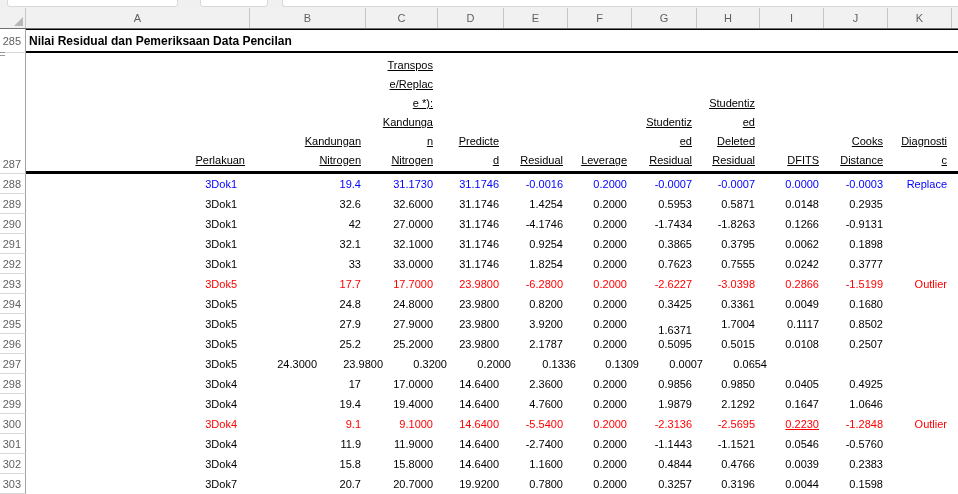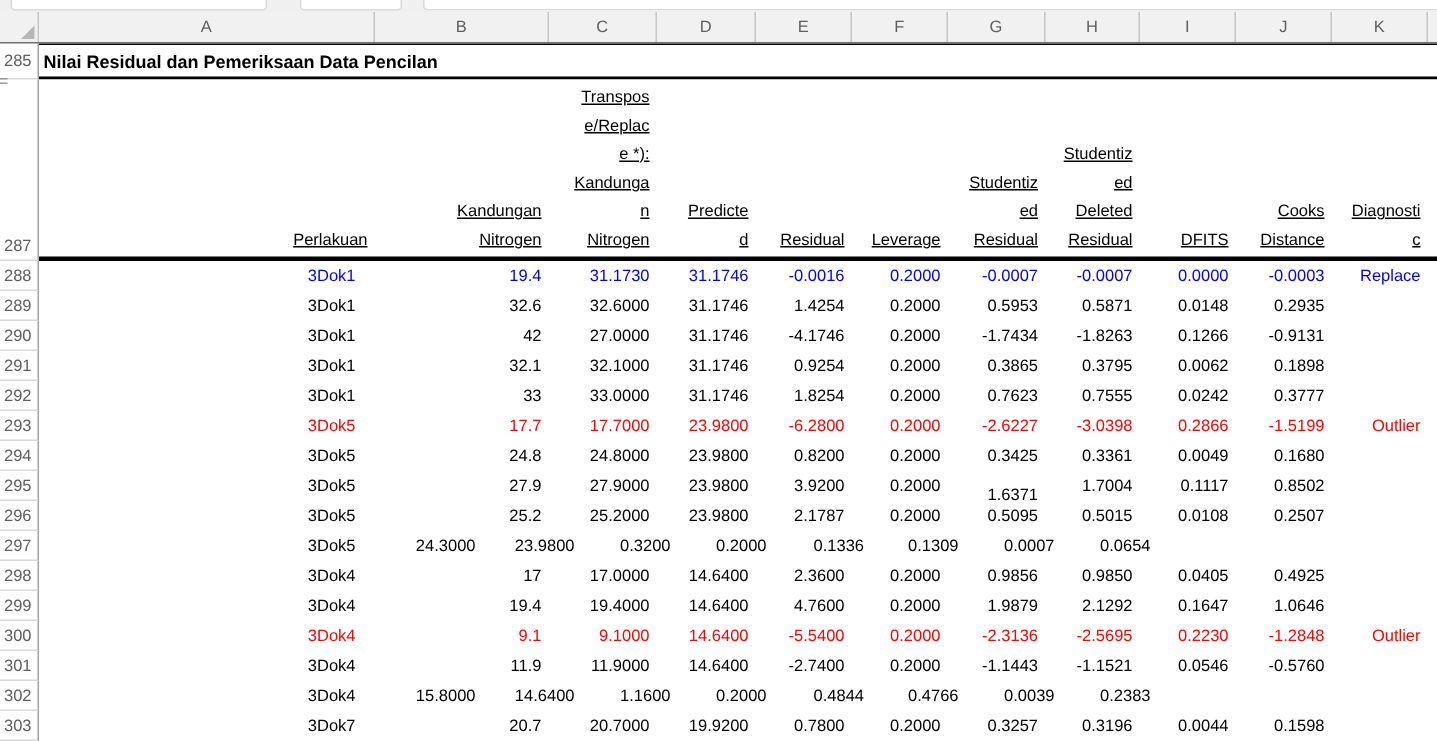--- a/index.html
+++ b/index.html
@@ -329,21 +329,21 @@
         <div class="rownum">300</div>
         <div class="rowgrid">
           <div class="dcell colA" style="width: 224px;">3Dok4</div>
           <div class="dcell" style="width: 116px;">9.1</div>
           <div class="dcell" style="width: 72px;">9.1000</div>
           <div class="dcell" style="width: 66px;">14.6400</div>
           <div class="dcell" style="width: 64px;">-5.5400</div>
           <div class="dcell" style="width: 64px;">0.2000</div>
           <div class="dcell" style="width: 65px;">-2.3136</div>
           <div class="dcell" style="width: 63px;">-2.5695</div>
-          <div class="dcell" style="width: 64px;">0.2230</div>
+          <div class="dcell" style="width: 64px; text-decoration: underline;">0.2230</div>
           <div class="dcell" style="width: 64px;">-1.2848</div>
           <div class="dcell" style="width: 64px;">Outlier</div>
         </div>
       </div>
       <div class="xrow data-row row-normal">
         <div class="rownum">301</div>
         <div class="rowgrid">
           <div class="dcell colA" style="width: 224px;">3Dok4</div>
           <div class="dcell" style="width: 116px;">11.9</div>
           <div class="dcell" style="width: 72px;">11.9000</div>
@@ -354,20 +354,21 @@
           <div class="dcell" style="width: 63px;">-1.1521</div>
           <div class="dcell" style="width: 64px;">0.0546</div>
           <div class="dcell" style="width: 64px;">-0.5760</div>
           <div class="dcell" style="width: 64px;"></div>
         </div>
       </div>
       <div class="xrow data-row row-normal">
         <div class="rownum">302</div>
         <div class="rowgrid">
           <div class="dcell colA" style="width: 224px;">3Dok4</div>
+          <div class="dcell" style="width: 116px;">15.8</div>
           <div class="dcell" style="width: 72px;">15.8000</div>
           <div class="dcell" style="width: 66px;">14.6400</div>
           <div class="dcell" style="width: 64px;">1.1600</div>
           <div class="dcell" style="width: 64px;">0.2000</div>
           <div class="dcell" style="width: 65px;">0.4844</div>
           <div class="dcell" style="width: 63px;">0.4766</div>
           <div class="dcell" style="width: 64px;">0.0039</div>
           <div class="dcell" style="width: 64px;">0.2383</div>
           <div class="dcell" style="width: 64px;"></div>
         </div>

